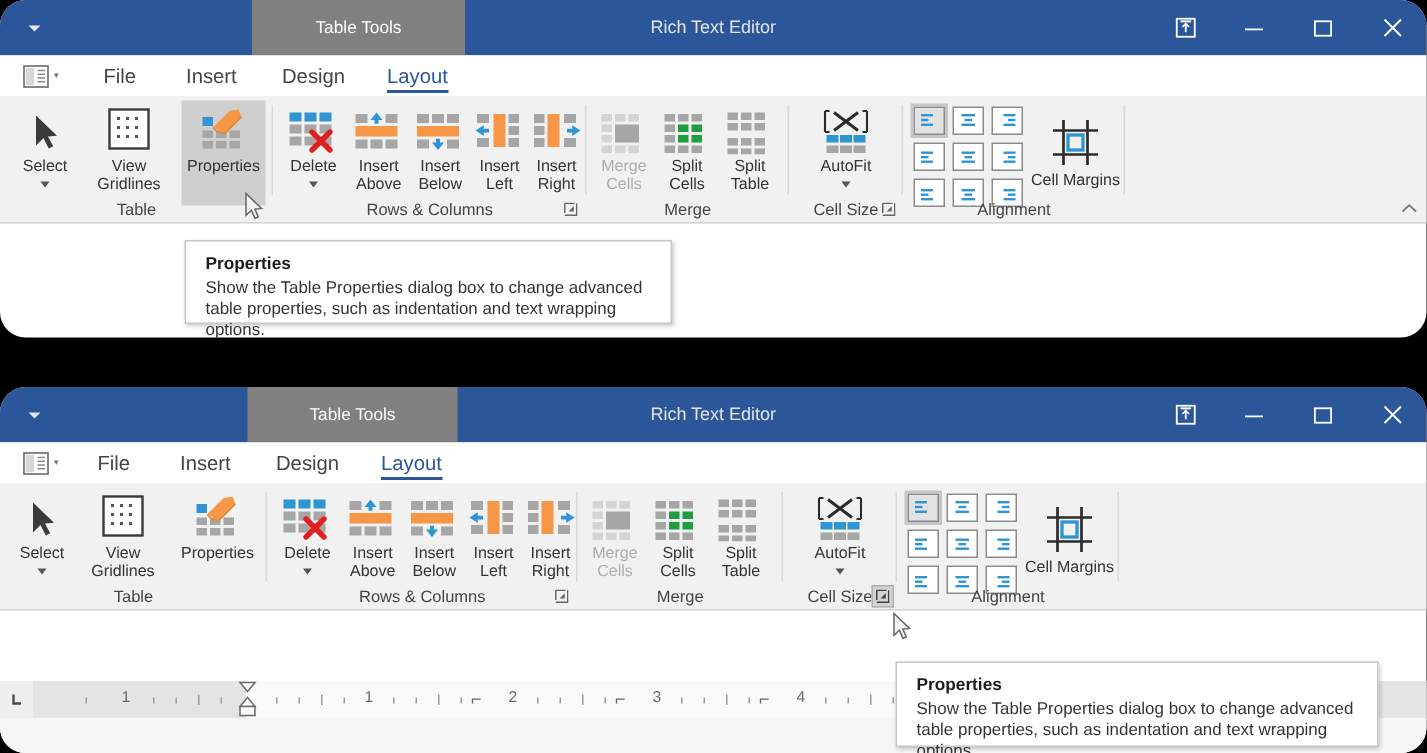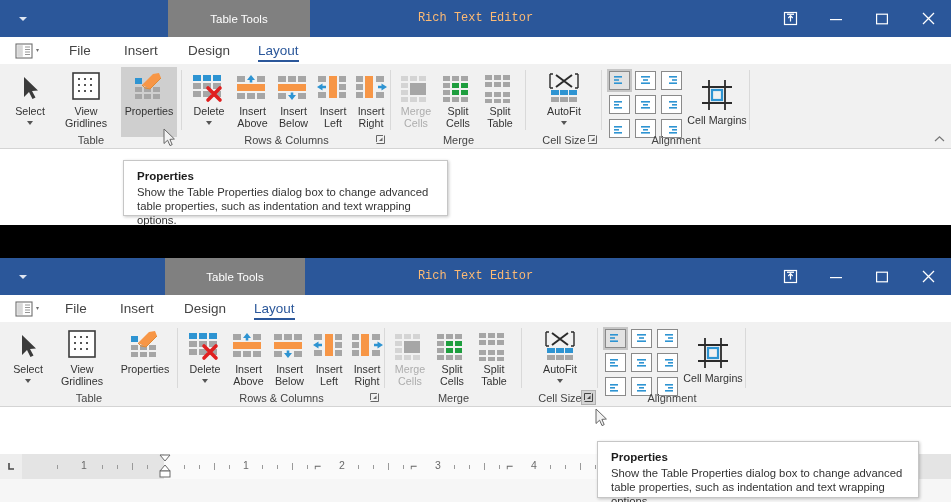--- a/index.html
+++ b/index.html
@@ -1,32 +1,32 @@
 <!DOCTYPE html>
 <html><head>
 <meta charset="utf-8">
 <style>
   html,body{margin:0;padding:0;background:#000;}
   body{width:951px;height:502px;overflow:hidden;font-family:"Liberation Sans",sans-serif;
        -webkit-font-smoothing:antialiased;}
-  .panel{position:absolute;left:0;width:951px;background:#fff;overflow:hidden;}
+  .panel{position:absolute;left:0;width:951px;background:#fff;overflow:hidden;border-radius:17px;}
   #panel-top{top:0;height:225px;}
   #panel-bottom{top:258px;height:244px;}
 
   
   .titlebar{position:relative;height:37px;background:#2b579a;}
   .tb-menu{position:absolute;left:0;top:0;width:45px;height:37px;display:flex;
            align-items:center;justify-content:center;color:#fff;font-size:8px;}
   .tb-menu .caret{width:0;height:0;border-left:4px solid transparent;border-right:4px solid transparent;
                   border-top:4px solid #dfe6f2;}
   .tb-context{position:absolute;left:168px;top:0;width:142px;height:37px;background:#808080;
               display:flex;align-items:center;justify-content:center;}
   .tb-context span{color:#fff;font-size:11.5px;}
   .tb-title{position:absolute;left:0;top:0;width:951px;height:37px;line-height:37px;
-            text-align:center;color:#fdba74;font-size:12px;pointer-events:none;font-family:Liberation Mono, monospace;}
+            text-align:center;color:#e5e5e5;font-size:12px;pointer-events:none;}
   .tb-btns{position:absolute;right:0;top:0;height:37px;display:flex;}
   .tb-btn{width:46px;height:37px;display:flex;align-items:center;justify-content:center;color:#fff;}
   .tb-btn svg{display:block;}
 
   
   .ribbon{position:relative;background:#f1f1f1;border-bottom:1px solid #d4d4d4;}
   .tabstrip{position:relative;height:27px;background:#fff;}
   .tab{position:absolute;top:0;height:27px;line-height:27px;font-size:13.5px;color:#444;
        padding:0 7px;}
   .tab.active{color:#2b579a;}

